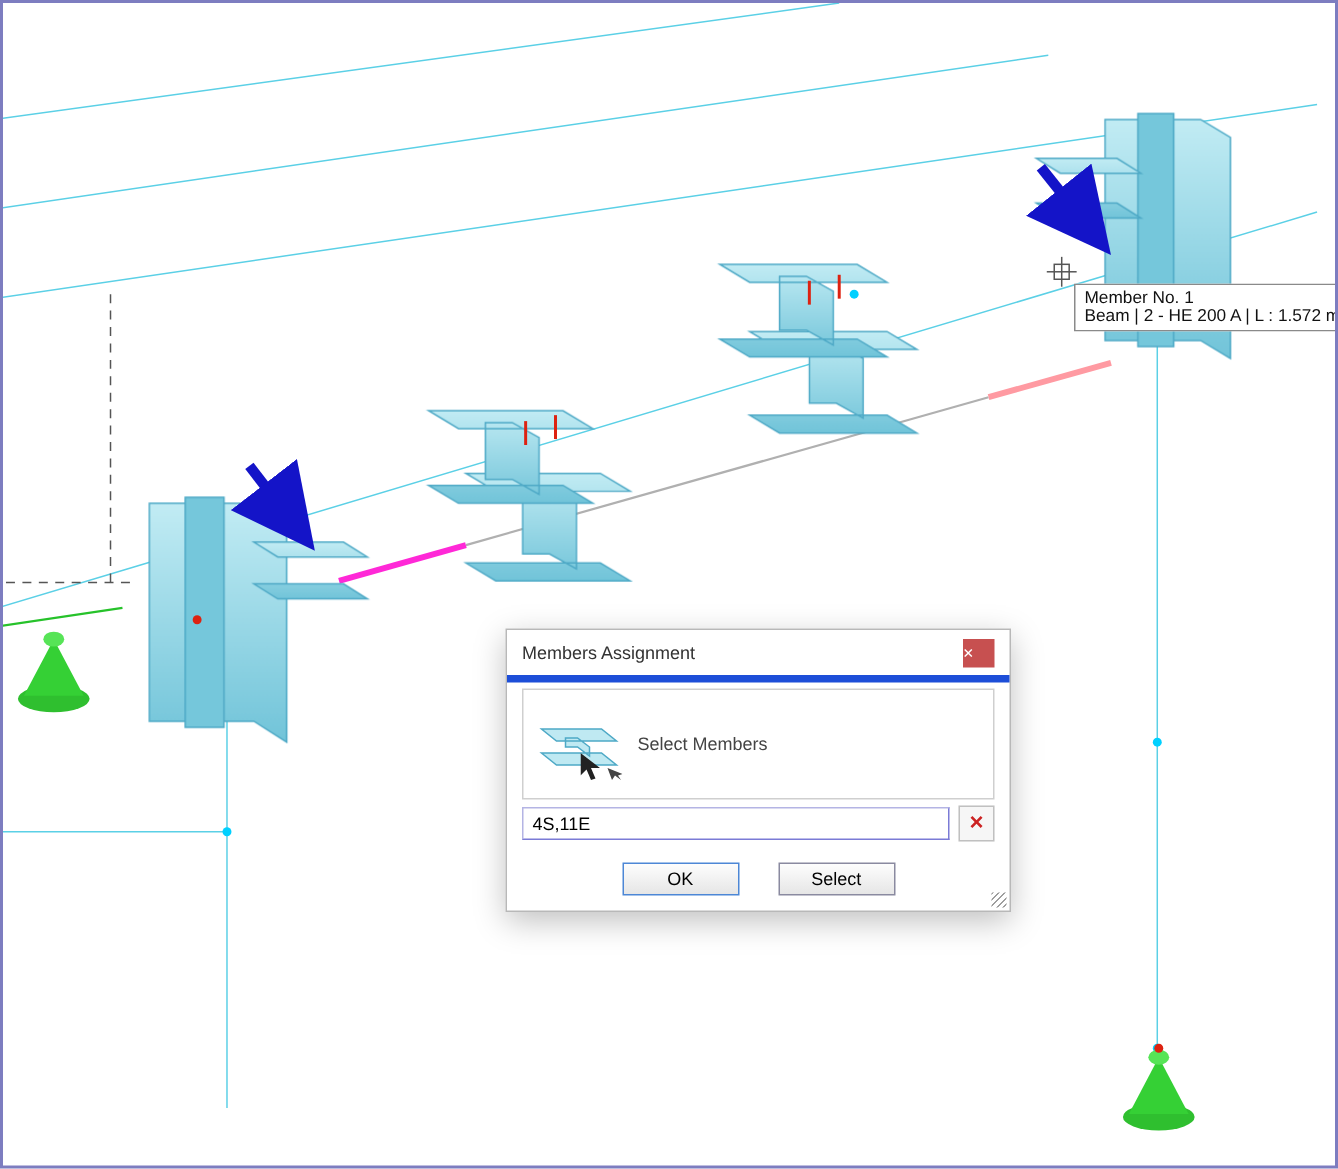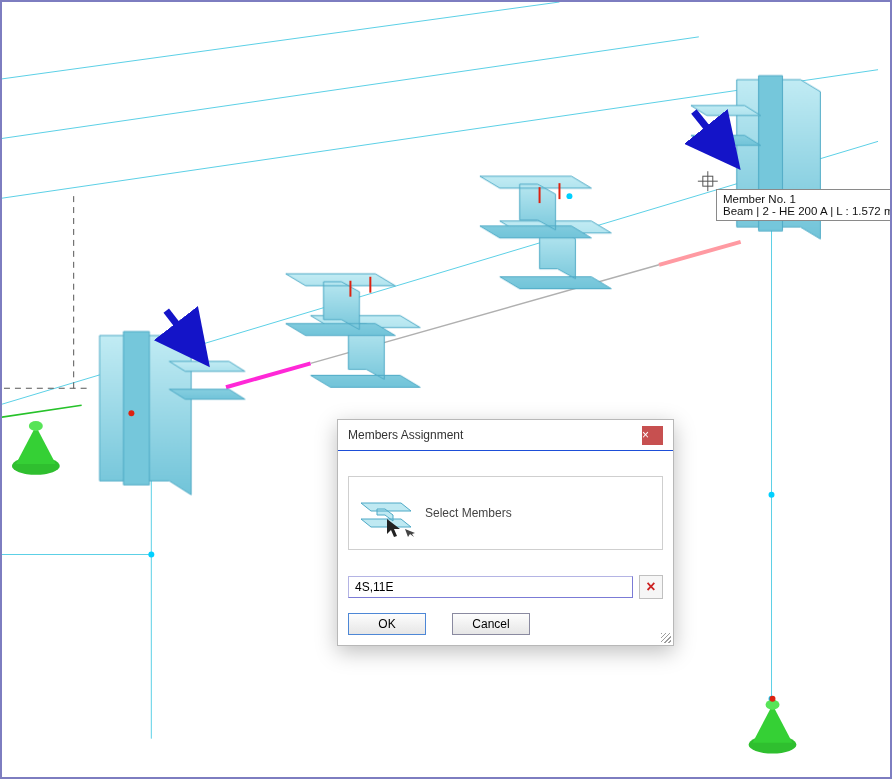--- a/index.html
+++ b/index.html
@@ -4,36 +4,36 @@
 <style>
   :root { --w:892px; --h:779px; --steel:#9ed8e5; --steel-edge:#4ea9c6; }
   html,body{margin:0;padding:0;}
   .stage{position:relative;width:var(--w);height:var(--h);background:#fff;overflow:hidden;
          font-family:"Segoe UI",Arial,sans-serif;border:2px solid #7d7dc0;box-sizing:border-box;}
   svg{position:absolute;inset:0;}
 
   
   .dlg{position:absolute;left:335px;top:417px;width:335px;background:#fff;
        border:1px solid #b8b8b8;box-shadow:0 6px 20px rgba(0,0,0,.25);}
-  .dlg-head{height:30px;line-height:30px;padding:0 10px;font-size:12px;color:#333;border-bottom:1px solid #1d4ed8;
+  .dlg-head{height:30px;line-height:30px;padding:0 10px;font-size:12px;color:#333;border-bottom:5px solid #1d4ed8;
             display:flex;align-items:center;gap:36px;}
   .dlg-head span{flex:1;}
   .dlg-x{width:21px;height:19px;background:#c75050;color:#fff;display:flex;align-items:center;
          justify-content:center;font-size:12px;cursor:pointer;}
-  .pane{border:1px solid #cfcfcf;margin:25px 10px;padding:8px 10px;}
+  .pane{border:1px solid #cfcfcf;margin:4px 10px;padding:8px 10px;}
   .sel-head{display:flex;align-items:center;gap:10px;min-height:56px;}
   .icon-big{width:56px;height:48px;flex-shrink:0;position:relative;}
   .sel-title{font-size:12px;color:#444;}
   .sect-lbl{font-size:12px;color:#2e5aac;font-weight:600;margin:8px 11px 4px;}
   .input-row{display:flex;align-items:center;margin:0 10px 4px;justify-content:space-between;}
   .input-row input{flex:1;height:22px;box-sizing:border-box;border:1px solid #7b7bd6;border-top-color:#b4b4e4;
                    border-left-color:#b4b4e4;font-size:12px;padding:0 6px;background:#fff;}
   .input-x{width:22px;height:22px;margin-left:6px;border:1px solid #c0c0c0;display:flex;
            align-items:center;justify-content:center;color:#c22;background:#f6f6f6;cursor:pointer;font-weight:bold;}
-  .btns{display:flex;justify-content:flex-start;gap:26px;padding:10px;}
+  .btns{display:flex;justify-content:center;gap:26px;padding:10px;}
   .btn{width:78px;height:22px;font-size:12px;border:1px solid #8a8aa0;background:linear-gradient(#fdfdfd,#e6e6e6);
        cursor:pointer;}
   .btn.primary{border-color:#4d87d6;}
   .resize-grip{position:absolute;right:2px;bottom:2px;width:10px;height:10px;
                background:repeating-linear-gradient(135deg,#9e9e9e 0 1px,transparent 1px 3px);}
 
   
   .tip{position:absolute;left:714px;top:187px;max-width:175px;background:#fff;border:1px solid #8a8a8a;
        font-size:11.5px;padding:3px 6px;color:#111;white-space:nowrap;}
 
@@ -180,18 +180,18 @@
 
   <div class="input-row">
     <input type="text" value="4S,11E" style="">
     <div class="input-x">
       <span>×</span>
     </div>
   </div>
 
   <div class="btns">
     <button class="btn primary">OK</button>
-    <button class="btn">Cancel</button>
+    <button class="btn">Select</button>
   </div>
   <div class="resize-grip"></div>
 </div>
 
 </div>
 
 </body></html>

